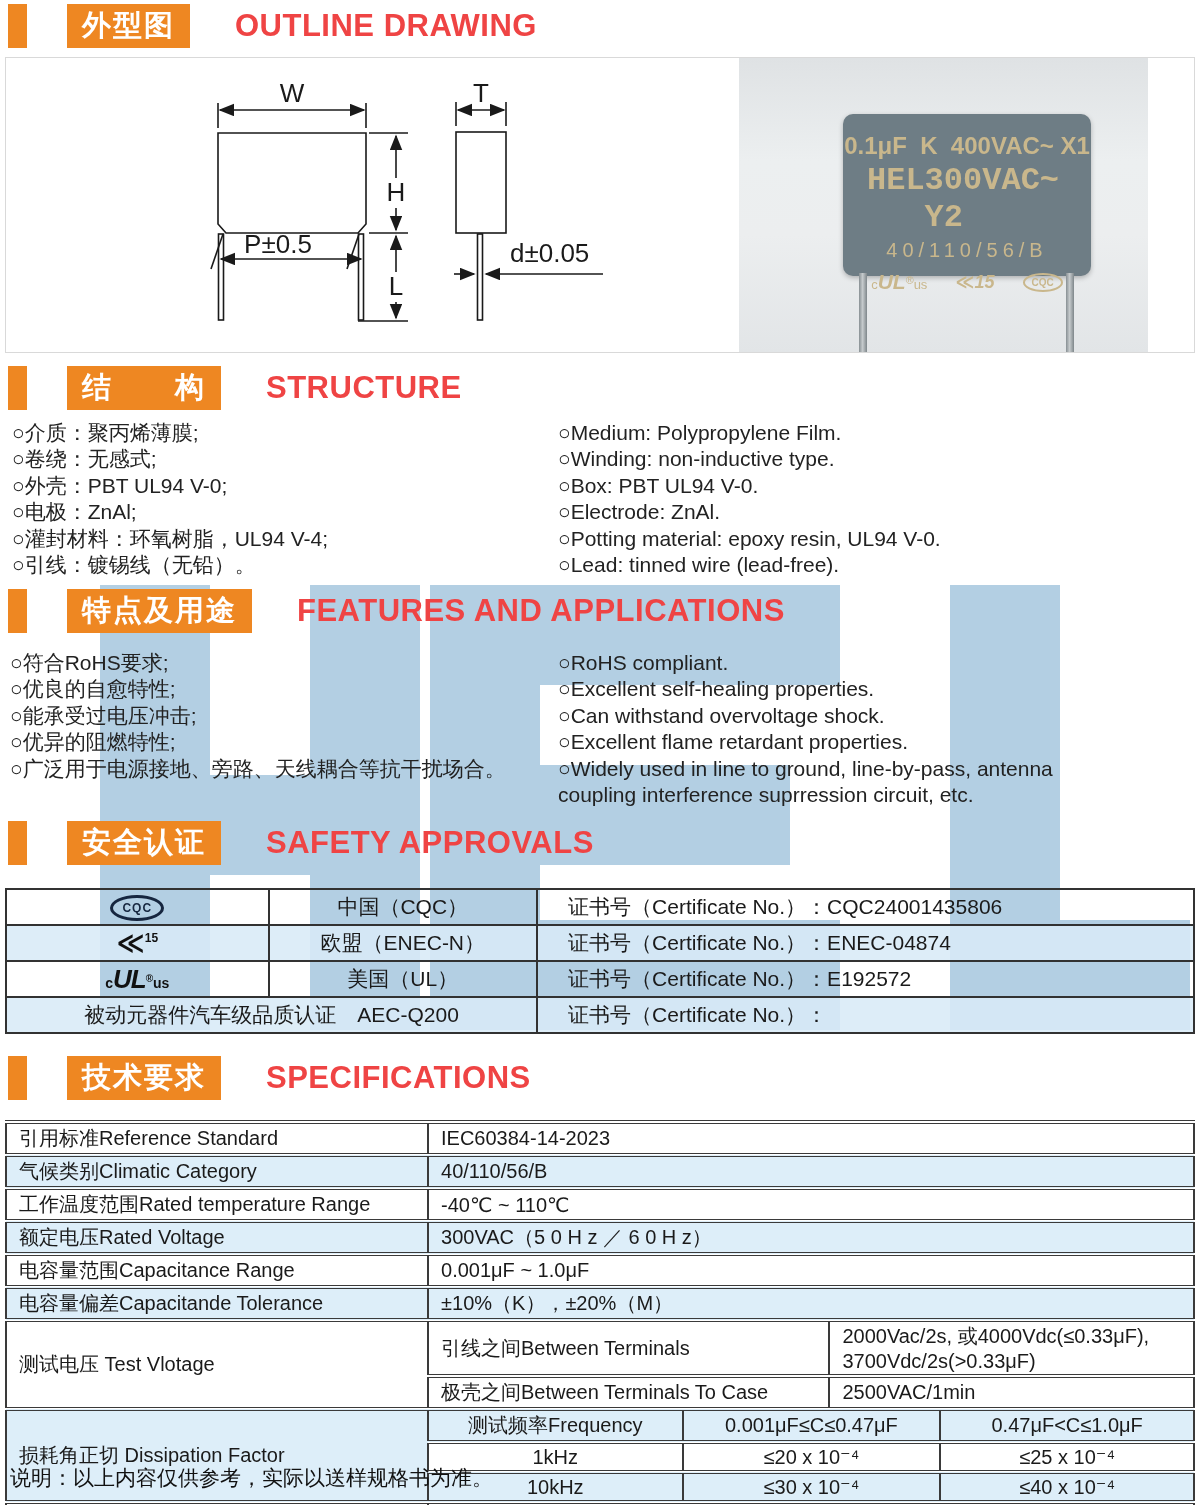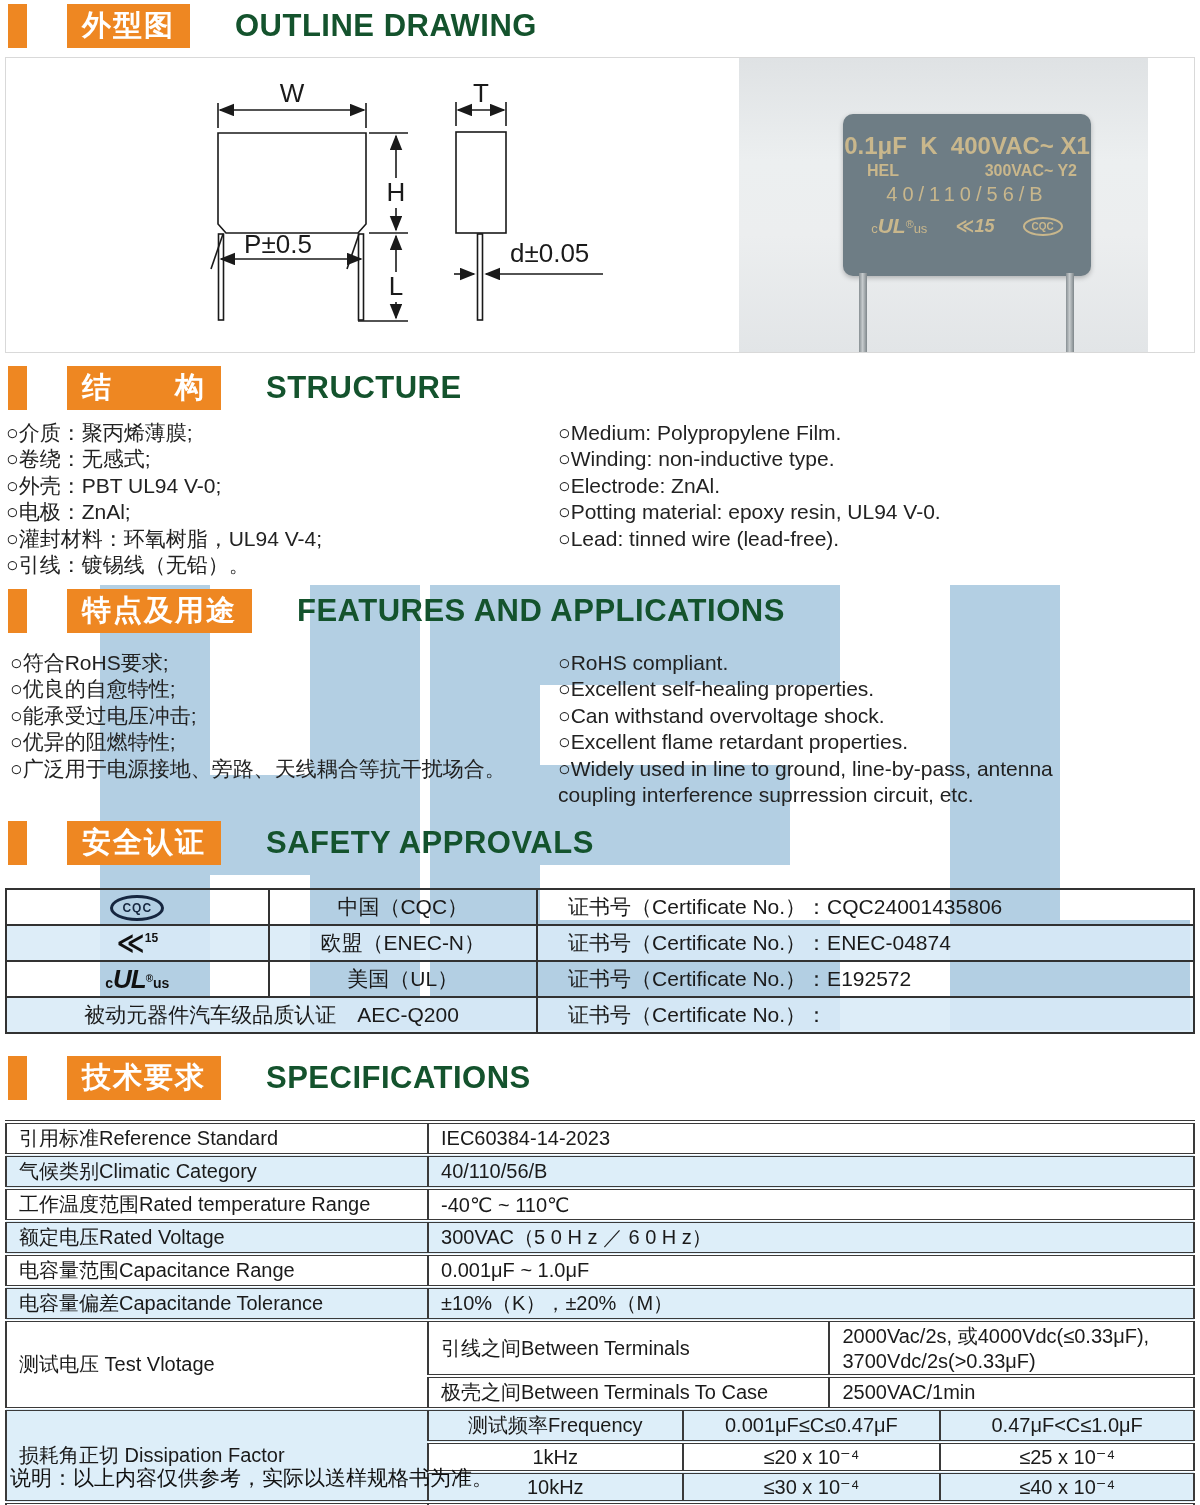--- a/index.html
+++ b/index.html
@@ -13,40 +13,40 @@
   #watermark rect { fill:#b3cfe3; }
   
   .sec-header { position:absolute; left:8px; height:44px; display:flex; align-items:stretch; z-index:2;gap:29px; }
   .sec-header .bar { width:19px; background:#ee8722; margin-right:11px; }
   .sec-header .zh-box {
     background:#ee8722; color:#fff; font-weight:bold; font-size:29px;
     display:flex; align-items:center; padding:0 15px; letter-spacing:2px; white-space:pre;
   }
   .sec-header .en-title {
     align-self:center; margin-left:16px; font-size:31px; font-weight:bold;
-    color:#14532d; letter-spacing:0.5px; white-space:nowrap;
+    color:#ef4444; letter-spacing:0.5px; white-space:nowrap;
   }
   
   #drawing-box {
     position:absolute; left:5px; top:57px; width:1190px; height:296px;
     border:1px solid #d9d9d9; background:#fff; z-index:1;
   }
   #drawing-svg { position:absolute; left:0; top:0; }
   #drawing-svg text { font-family:"Liberation Sans","DejaVu Sans",sans-serif; font-size:26px; fill:#1a1a1a; }
   #photo {
     position:absolute; left:733px; top:0; width:409px; height:294px;
     background:linear-gradient(180deg,#dfe2e4 0%,#ecefF0 35%,#eceeef 60%,#e2e5e7 100%);
   }
   #cap-body {
     position:absolute; left:104px; top:56px; width:248px; height:162px;
     background:#6e7d85; border-radius:10px; box-shadow:0 2px 5px rgba(0,0,0,.25);
     color:#c9b78c; padding-top:18px;
   }
   .cap-line1 { text-align:center; font-size:24px; font-weight:bold; white-space:pre; }
-  .cap-line2 { display:flex; justify-content:space-between; padding:2px 14px 0 24px; font-size:16px; font-weight:bold; }
+  .cap-line2 { display:flex; justify-content:space-between; padding:2px 14px 0 24px; font-size:32px; font-weight:bold;font-family:Liberation Mono, monospace; }
   .cap-line3 { text-align:center; font-size:20px; letter-spacing:5px; padding-top:3px; }
   .cap-logos { display:flex; justify-content:space-evenly; align-items:center; padding-top:8px; font-size:13px; }
   .cap-ul b { font-size:21px; font-style:italic; }
   .cap-enec { font-weight:bold; font-style:italic; font-size:18px; }
   .cap-cqc { display:inline-block; border:2px solid #c9b78c; border-radius:50%; font-size:10px; font-weight:bold; padding:2px 7px; }
   .cap-lead { position:absolute; top:215px; width:8px; height:79px;
     background:linear-gradient(90deg,#878f93,#c6cbcd 45%,#7e868a); }
   
   .blist { position:absolute; list-style:none; font-size:21px; line-height:26.4px; color:#222; z-index:1; }
   .blist li { white-space:normal; }
@@ -167,31 +167,32 @@
     <div class="cap-lead" style="left:327px"></div>
   </div>
 </div>
 
 <div class="sec-header" style="top:366px">
   <span class="bar"></span>
   <span class="zh-box">结　　构</span>
   <span class="en-title">STRUCTURE</span>
 </div>
 
-<ul class="blist" style="left:6px; top:420px; width:540px">
+<ul class="blist" style="left:12px; top:420px; width:540px">
   <li>○介质：聚丙烯薄膜;</li>
   <li>○卷绕：无感式;</li>
   <li>○外壳：PBT UL94 V-0;</li>
   <li>○电极：ZnAl;</li>
   <li>○灌封材料：环氧树脂，UL94 V-4;</li>
   <li>○引线：镀锡线（无铅）。</li>
 </ul>
 <ul class="blist" style="left:558px; top:420px; width:630px">
   <li>○Medium: Polypropylene Film.</li>
   <li>○Winding: non-inductive type.</li>
+  <li>○Box: PBT UL94 V-0.</li>
   <li>○Electrode: ZnAl.</li>
   <li>○Potting material: epoxy resin, UL94 V-0.</li>
   <li>○Lead: tinned wire (lead-free).</li>
 </ul>
 
 <div class="sec-header" style="top:589px">
   <span class="bar"></span>
   <span class="zh-box">特点及用途</span>
   <span class="en-title">FEATURES AND APPLICATIONS</span>
 </div>

